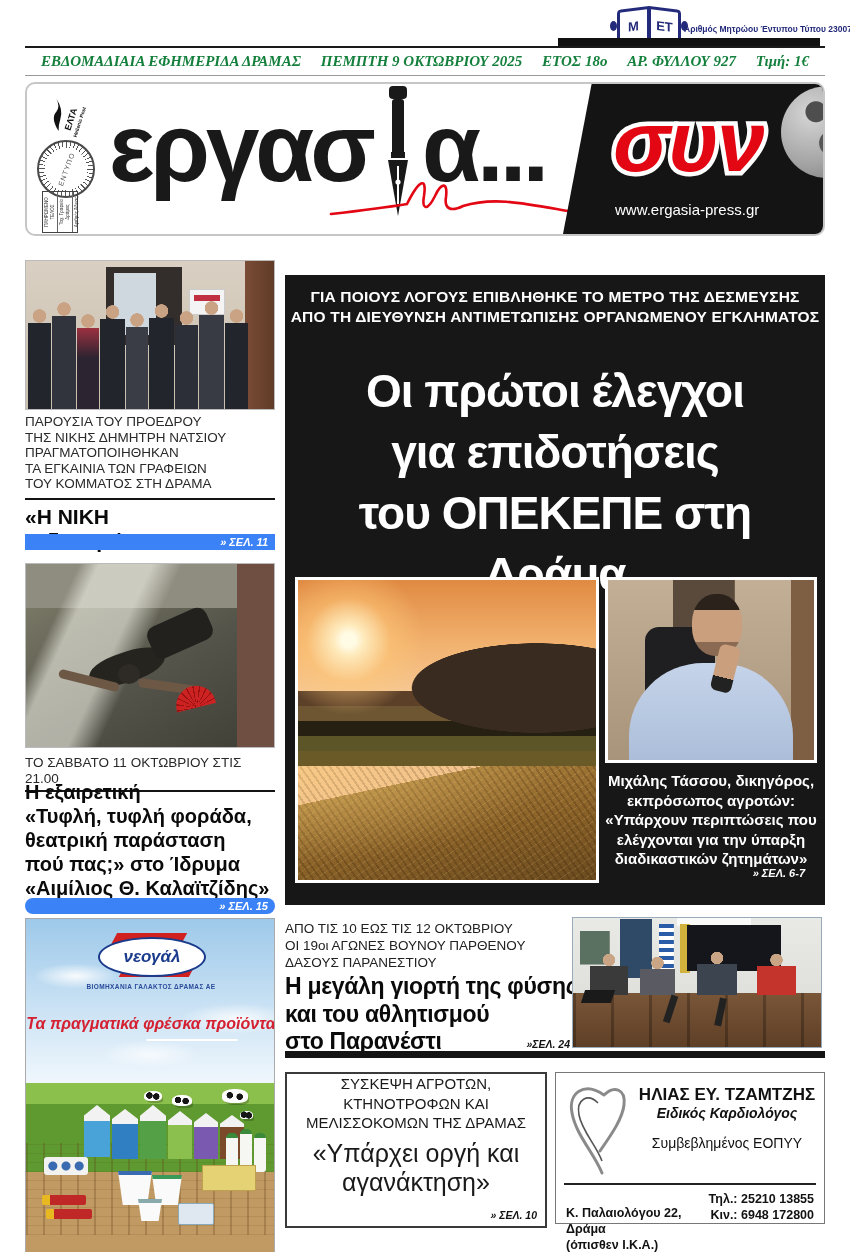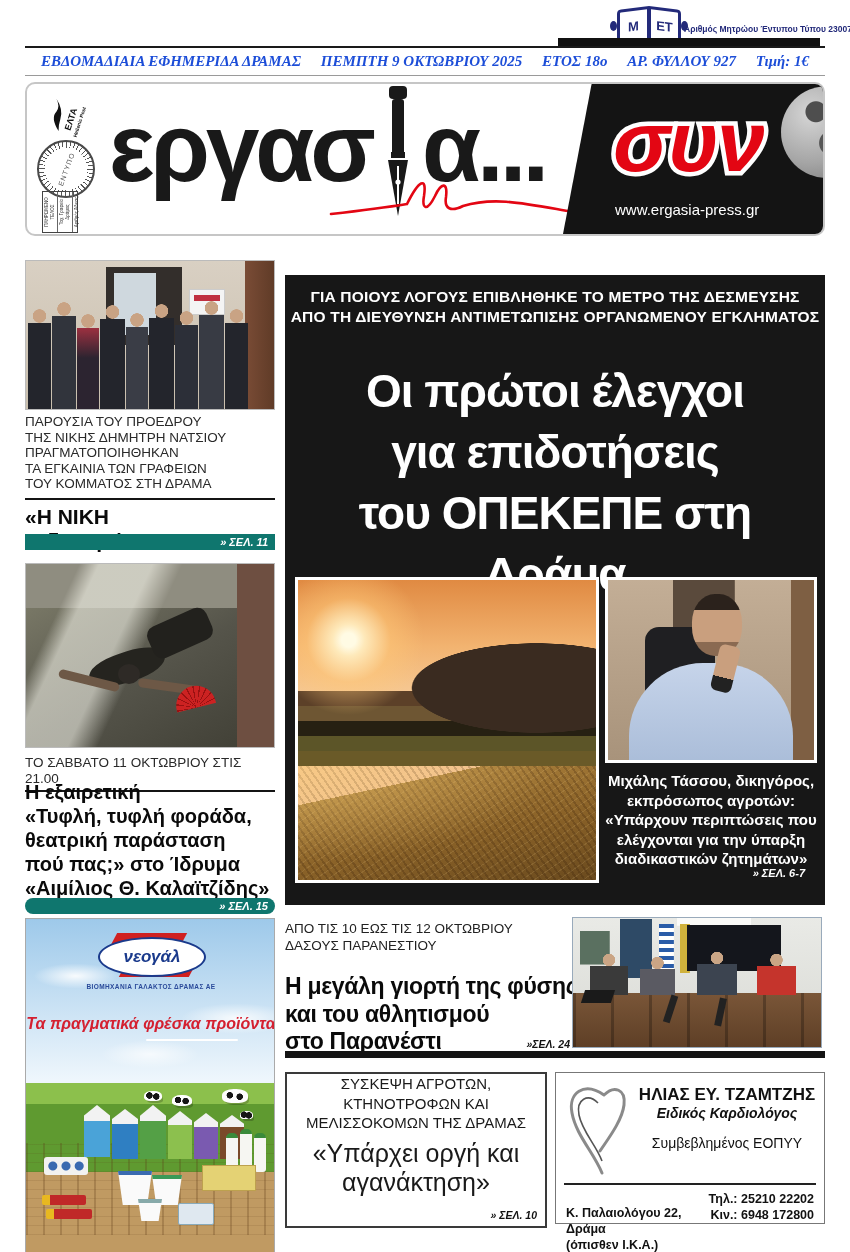--- a/index.html
+++ b/index.html
@@ -8,21 +8,21 @@
   .ab{position:absolute;}
   
   .met-book{display:flex;align-items:center;}
   .met-page{width:27px;height:30px;background:#fff;border:3px solid #232a7a;border-radius:4px;
             display:flex;align-items:center;justify-content:center;font-weight:bold;color:#232a7a;font-size:13px;}
   .met-dot{width:7px;height:10px;background:#232a7a;border-radius:50%;}
   .registry{font-size:8.5px;font-weight:bold;color:#232a7a;white-space:nowrap;}
   .toptab{background:#111;}
   .dateline{border-top:2.5px solid #1a1a1a;border-bottom:1px solid #9a9a9a;display:flex;align-items:center;
             justify-content:space-between;padding:0 16px;font-family:"Liberation Serif",serif;
-            font-style:italic;font-weight:bold;font-size:15px;color:#1d4ed8;}
+            font-style:italic;font-weight:bold;font-size:15px;color:#15803d;}
   
   .masthead{border:2px solid #c6c6c6;border-radius:10px;background:#fff;overflow:hidden;}
   .mast-title{display:flex;align-items:flex-start;font-weight:bold;color:#191919;
               font-size:96px;line-height:96px;letter-spacing:-4px;}
   .tagline{color:#e30613;font-size:14px;font-weight:bold;}
   .blackpanel{background:#141414;clip-path:polygon(11% 0,100% 0,100% 100%,0 100%);}
   .syn{font-size:86px;line-height:86px;font-weight:bold;font-style:italic;letter-spacing:-2px;}
   .syn-stroke{color:#fff;-webkit-text-stroke:9px #fff;}
   .syn-fill{color:#e30613;}
   .website{color:#fff;font-size:15px;}
@@ -37,21 +37,21 @@
   .stamp-circle span{position:absolute;inset:0;display:flex;align-items:center;justify-content:center;
       font-size:7px;color:#555;transform:rotate(-70deg);letter-spacing:1px;}
   .permit{border:1px solid #444;font-size:4.5px;line-height:6px;color:#333;text-align:center;
       display:flex;flex-direction:column;justify-content:space-around;transform:rotate(-90deg);}
   .permit div{border-top:1px solid #666;padding:1px;}
   .elta{transform:rotate(-72deg);font-size:9px;font-weight:bold;color:#111;text-align:center;line-height:9px;}
   
   .kicker{font-size:13.5px;line-height:15.5px;color:#2a2a2a;}
   .krule{border-bottom:2px solid #141414;padding-bottom:6px;}
   .lhead{font-weight:bold;color:#0a0a0a;}
-  .selbar{background:#0f766e;color:#fff;font-weight:bold;font-style:italic;font-size:11px;
+  .selbar{background:#3b82f6;color:#fff;font-weight:bold;font-style:italic;font-size:11px;
           line-height:16px;text-align:right;padding-right:7px;}
   
   .bb{background:#171717;}
   .bb-kicker{color:#fff;font-weight:bold;font-size:15.5px;line-height:20px;text-align:center;letter-spacing:.2px;}
   .bb-head{color:#fff;font-weight:bold;font-size:46px;line-height:61px;text-align:center;letter-spacing:-1px;}
   .bb-caption{color:#fff;font-weight:bold;font-size:15px;line-height:19.5px;text-align:center;}
   .bb-ref{color:#fff;font-weight:bold;font-style:italic;font-size:11px;text-align:right;}
   .photoframe{border:3px solid #fff;box-sizing:border-box;}
   .ph-sunset{background:
       radial-gradient(circle at 17% 20%,#fffbe4 0 7px,rgba(255,236,190,.95) 16px,rgba(255,200,120,.5) 42px,rgba(255,200,120,0) 75px),
@@ -293,20 +293,21 @@
       <div class="ab" style="left:41%;top:8%;width:24%;height:34%;background:linear-gradient(#2b221c 0 26%,#c99f7e 26% 78%,#8a6a52 78%);border-radius:46%;"></div>
       <div class="ab" style="left:52%;top:36%;width:10%;height:26%;background:linear-gradient(#c99f7e 0 70%,#222 70%);border-radius:6px;transform:rotate(14deg);"></div>
     </div>
 
     <div class="ab bb-caption" style="left:320px;top:496px;width:212px;">Μιχάλης Τάσσου, δικηγόρος, εκπρόσωπος αγροτών: «Υπάρχουν περιπτώσεις που ελέγχονται για την ύπαρξη διαδικαστικών ζητημάτων»</div>
     <div class="ab bb-ref" style="left:320px;top:592px;width:200px;">» ΣΕΛ. 6-7</div>
   </div>
 
   <div class="ab p-kicker" style="left:285px;top:920px;width:290px;">
     <div>ΑΠΟ ΤΙΣ 10 ΕΩΣ ΤΙΣ 12 ΟΚΤΩΒΡΙΟΥ</div>
+    <div>ΟΙ 19οι ΑΓΩΝΕΣ ΒΟΥΝΟΥ ΠΑΡΘΕΝΟΥ</div>
     <div>ΔΑΣΟΥΣ ΠΑΡΑΝΕΣΤΙΟΥ</div>
   </div>
   <div class="ab p-head" style="left:285px;top:973px;width:295px;">
     <div>Η μεγάλη γιορτή της φύσης</div>
     <div>και του αθλητισμού</div>
     <div>στο Παρανέστι</div>
   </div>
   <div class="ab p-ref" style="left:440px;top:1038px;width:130px;">»ΣΕΛ. 24</div>
 
   <div class="ab ph-meeting" style="left:572px;top:917px;width:250px;height:131px;overflow:hidden;border:1px solid #9ab;box-sizing:border-box;">
@@ -339,18 +340,18 @@
     </svg>
     <div class="ab c-name" style="left:80px;top:12px;width:182px;">ΗΛΙΑΣ ΕΥ. ΤΖΑΜΤΖΗΣ</div>
     <div class="ab c-spec" style="left:80px;top:32px;width:182px;">Ειδικός Καρδιολόγος</div>
     <div class="ab" style="left:80px;top:62px;width:182px;font-size:14px;text-align:center;">Συμβεβλημένος ΕΟΠΥΥ</div>
     <div class="ab" style="left:8px;top:110px;width:252px;height:0;border-top:2px solid #222;"></div>
     <div class="ab c-row" style="left:10px;top:132px;width:150px;">
       <div>Κ. Παλαιολόγου 22, Δράμα</div>
       <div>(όπισθεν Ι.Κ.Α.)</div>
     </div>
     <div class="ab c-row" style="left:140px;top:118px;width:118px;text-align:right;">
-      <div>Τηλ.: 25210 22202</div>
+      <div>Τηλ.: 25210 13855</div>
       <div>Κιν.: 6948 172800</div>
     </div>
   </div>
 
 </div>
 
 </body></html>

